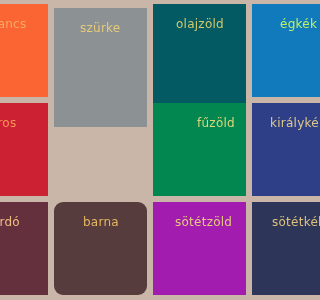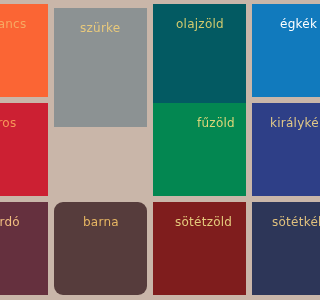--- a/index.html
+++ b/index.html
@@ -47,21 +47,21 @@
 
   <div class="swatch" style="left: 99px; top: 4px; width: 93px; height: 119px; background: rgb(140, 146, 147);">
     <span class="swatch-label" style="color: rgb(232, 201, 124);">szürke</span>
   </div>
 
   <div class="swatch" style="left: 198px; top: 0px; width: 93px; height: 107px; background: rgb(3, 90, 98);">
     <span class="swatch-label" style="color: rgb(207, 201, 110);">olajzöld</span>
   </div>
 
   <div class="swatch" style="left: 297px; top: 0px; width: 93px; height: 93px; background: rgb(17, 122, 189);">
-    <span class="swatch-label" style="color: #ffffff;">égkék</span>
+    <span class="swatch-label" style="color: #bef264;">égkék</span>
   </div>
 
   <div class="swatch" style="left: 0px; top: 99px; width: 93px; height: 93px; background: rgb(204, 32, 51);">
     <span class="swatch-label" style="color: rgb(247, 150, 89);">piros</span>
   </div>
 
 
   <div class="swatch" style="left: 198px; top: 99px; width: 93px; height: 93px; background: rgb(3, 135, 81);">
     <span class="swatch-label" style="color: rgb(219, 214, 120); margin-left: 32px;">fűzöld</span>
   </div>
@@ -71,21 +71,21 @@
   </div>
 
   <div class="swatch" style="left: 0px; top: 198px; width: 93px; height: 93px; background: rgb(101, 48, 62);">
     <span class="swatch-label" style="color: rgb(240, 189, 128);">bordó</span>
   </div>
 
   <div class="swatch" style="left: 99px; top: 198px; width: 93px; height: 93px; background: rgb(86, 60, 60); border-radius: 9px;">
     <span class="swatch-label" style="color: rgb(230, 182, 99);">barna</span>
   </div>
 
-  <div class="swatch" style="left: 198px; top: 198px; width: 93px; height: 93px; background: #7f1d1d; padding-left: 8px;">
+  <div class="swatch" style="left: 198px; top: 198px; width: 93px; height: 93px; background: #a21caf; padding-left: 8px;">
     <span class="swatch-label" style="color: rgb(228, 201, 124);">sötétzöld</span>
   </div>
 
   <div class="swatch" style="left: 297px; top: 198px; width: 93px; height: 93px; background: rgb(45, 54, 88);">
     <span class="swatch-label" style="color: rgb(223, 192, 126);">sötétkék</span>
   </div>
 
 </div>
 
 </body></html>

